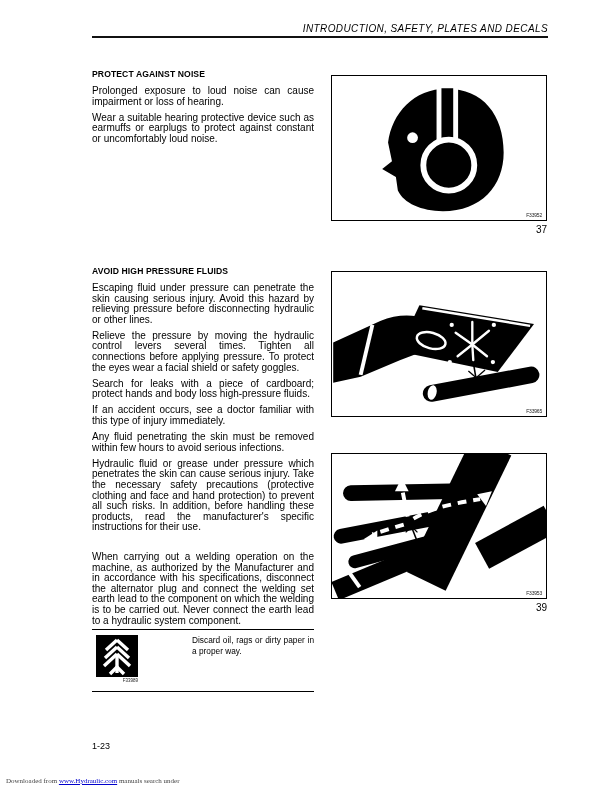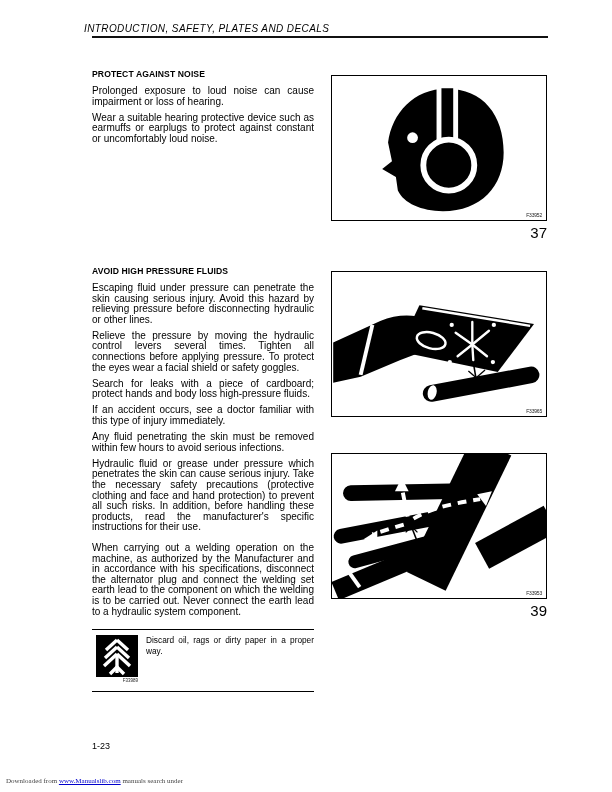--- a/index.html
+++ b/index.html
@@ -3,50 +3,50 @@
 <meta charset="utf-8">
 <style>
   html,body{margin:0;padding:0;background:#e8e8e8;}
   .page{
     position:relative;width:612px;height:792px;background:#ffffff;
     font-family:"Liberation Sans","DejaVu Sans",sans-serif;color:#000;
     overflow:hidden;margin:0 auto;
   }
   
   .hdr-title{
-    position:absolute;top:23px;left:84px;width:456px;text-align:left;
+    position:absolute;top:23px;left:92px;width:456px;text-align:right;
     font-style:italic;font-size:10px;letter-spacing:.4px;white-space:nowrap;
   }
   .hdr-rule{position:absolute;top:36px;left:92px;width:456px;height:2px;background:#111;}
   
   .col{position:absolute;left:92px;width:222px;}
   .sec-noise{top:53px;}
   .sec-fluids{top:250px;}
   .sec-h{font-weight:bold;font-size:8.6px;margin:16px 0 7px 0;letter-spacing:.1px;}
   .col p{font-size:10px;line-height:10.6px;text-align:justify;margin:0 0 5.5px 0;}
-  .col p.tight{margin-bottom:10px;}
+  .col p.tight{margin-bottom:19px;}
   
   .figbox{position:absolute;left:331px;width:214px;height:144px;border:1px solid #000;background:#fff;}
   .fig1{top:75px;}  .fig2{top:271px;}  .fig3{top:453px;}
   .figcode{position:absolute;right:4px;bottom:2px;font-size:5px;letter-spacing:-.2px;color:#222;}
-  .figno{position:absolute;left:331px;width:216px;text-align:right;font-size:15px;}
+  .figno{position:absolute;left:331px;width:216px;text-align:right;font-size:10px;}
   .no1{top:224px;} .no2{top:420px;} .no3{top:602px;}
   .figbox svg{display:block;width:100%;height:100%;}
   
   .note{
     position:absolute;left:92px;top:629px;width:222px;
     border-top:1.5px solid #000;border-bottom:1.5px solid #000;
     padding:5px 0 6px 0;min-height:50px;
   }
   .note-icon{position:absolute;left:4px;top:5px;width:42px;height:42px;}
   .note-icon svg{display:block;width:42px;height:42px;}
   .note-icon-code{position:absolute;left:4px;top:48px;width:42px;text-align:right;font-size:4.5px;color:#222;}
   .note-text{margin-left:54px;width:168px;}
   .note-text p{font-size:8.3px;line-height:10.6px;text-align:justify;margin:0 0 5.5px 0;}
-  .note-text p:last-child{margin-bottom:0;}
+  .note-text p:last-child{margin-bottom:0;margin-left:46px;}
   
   .pageno{position:absolute;top:741px;left:92px;width:456px;font-size:9px;}
   .footer{
     position:absolute;top:777px;left:6px;font-size:7px;color:#444;
     font-family:"Liberation Serif","DejaVu Serif",serif;
   }
   .footer a{color:#0000cc;text-decoration:underline;cursor:pointer;}
 </style>
 </head>
 <body>
@@ -163,15 +163,15 @@
       </svg>
     </div>
     <div class="note-icon-code">F33989</div>
     <div class="note-text">
       <p>Discard oil, rags or dirty paper in a proper way.</p>
     </div>
   </div>
 
   <div class="pageno">1-23</div>
 
-  <div class="footer"><span>Downloaded from </span><a>www.Manualslib.com</a><span> manuals search under</span></div>
+  <div class="footer"><span>Downloaded from </span><a>www.Hydraulic.com</a><span> manuals search under</span></div>
 
 </div>
 
 </body></html>

